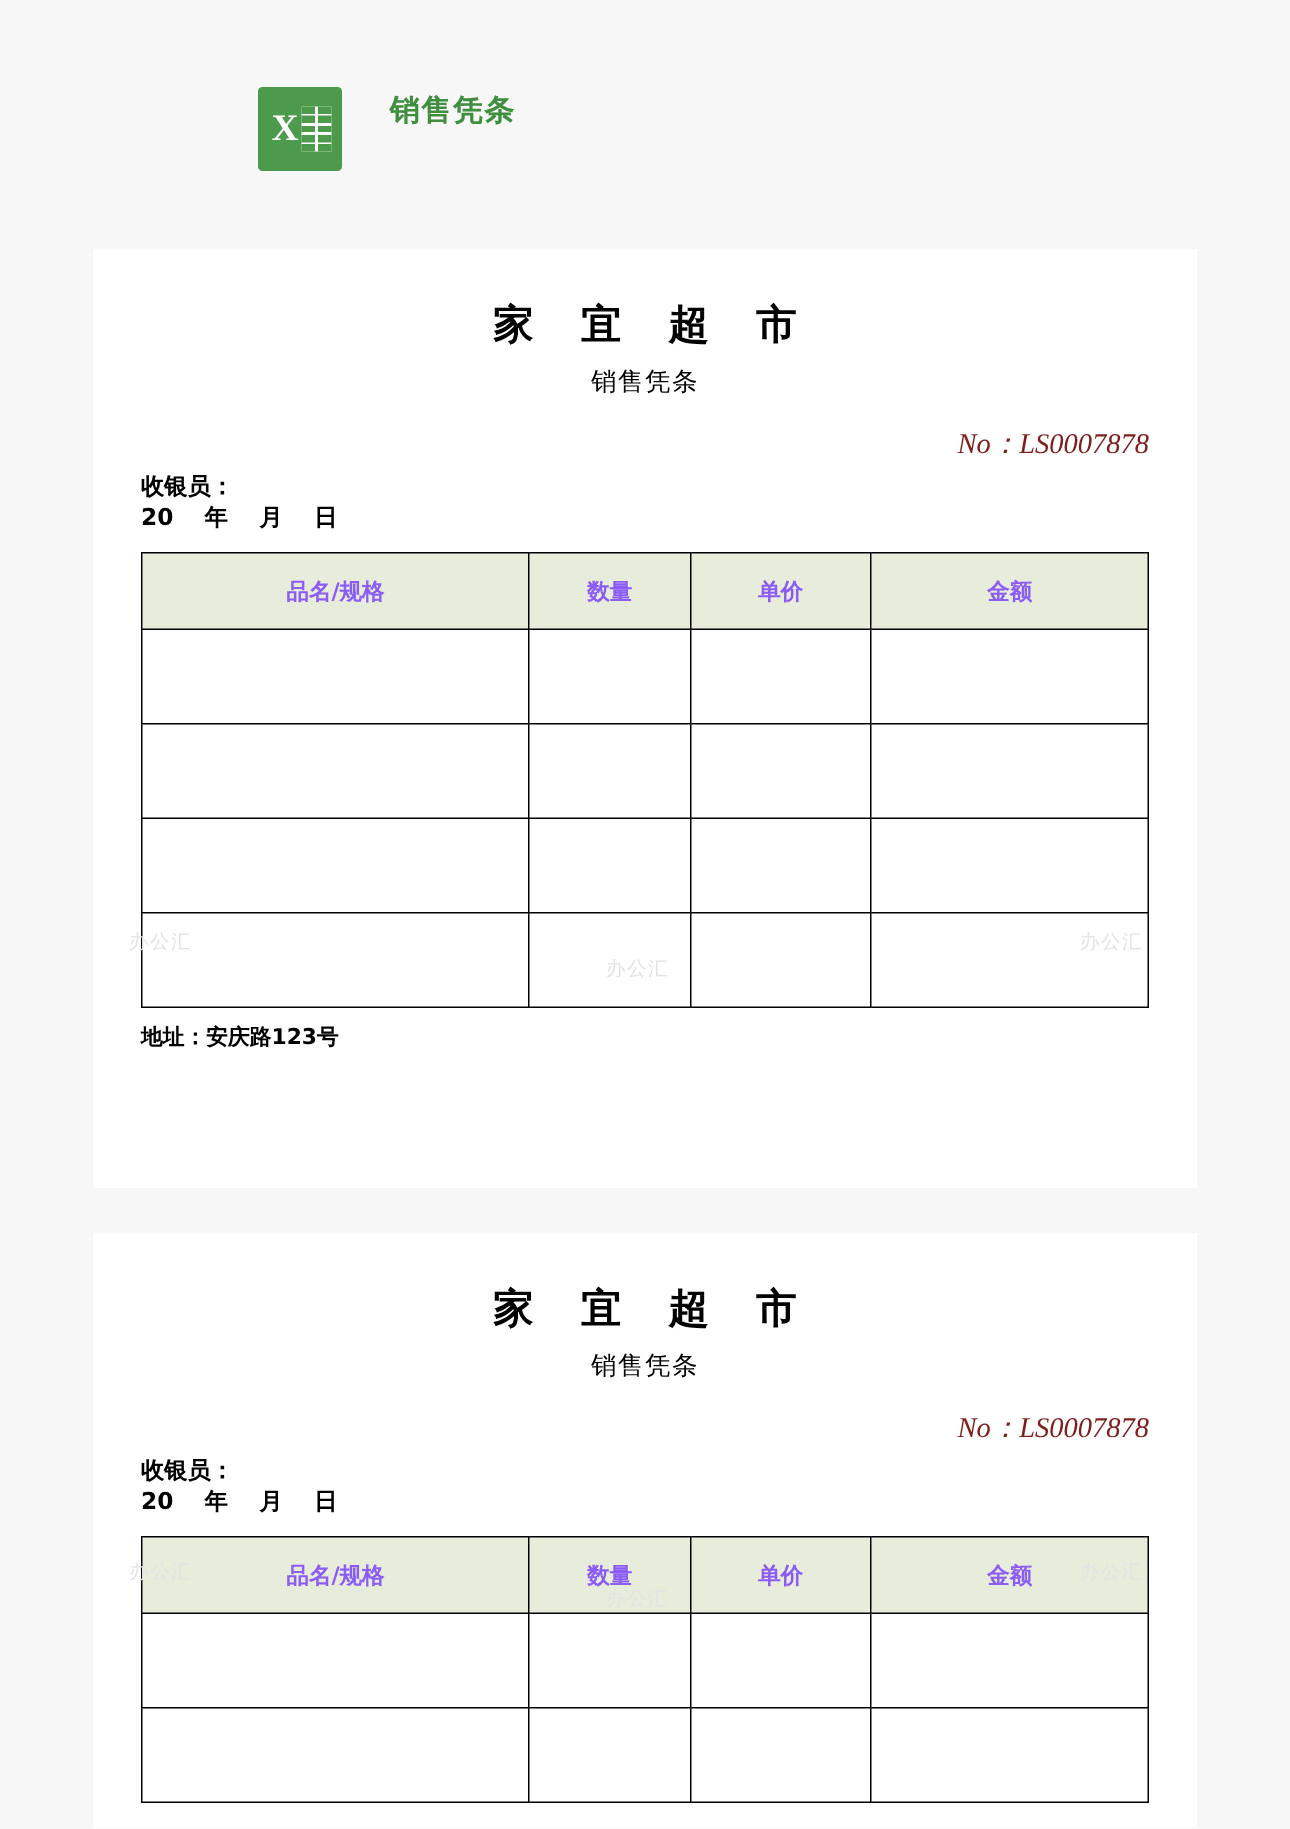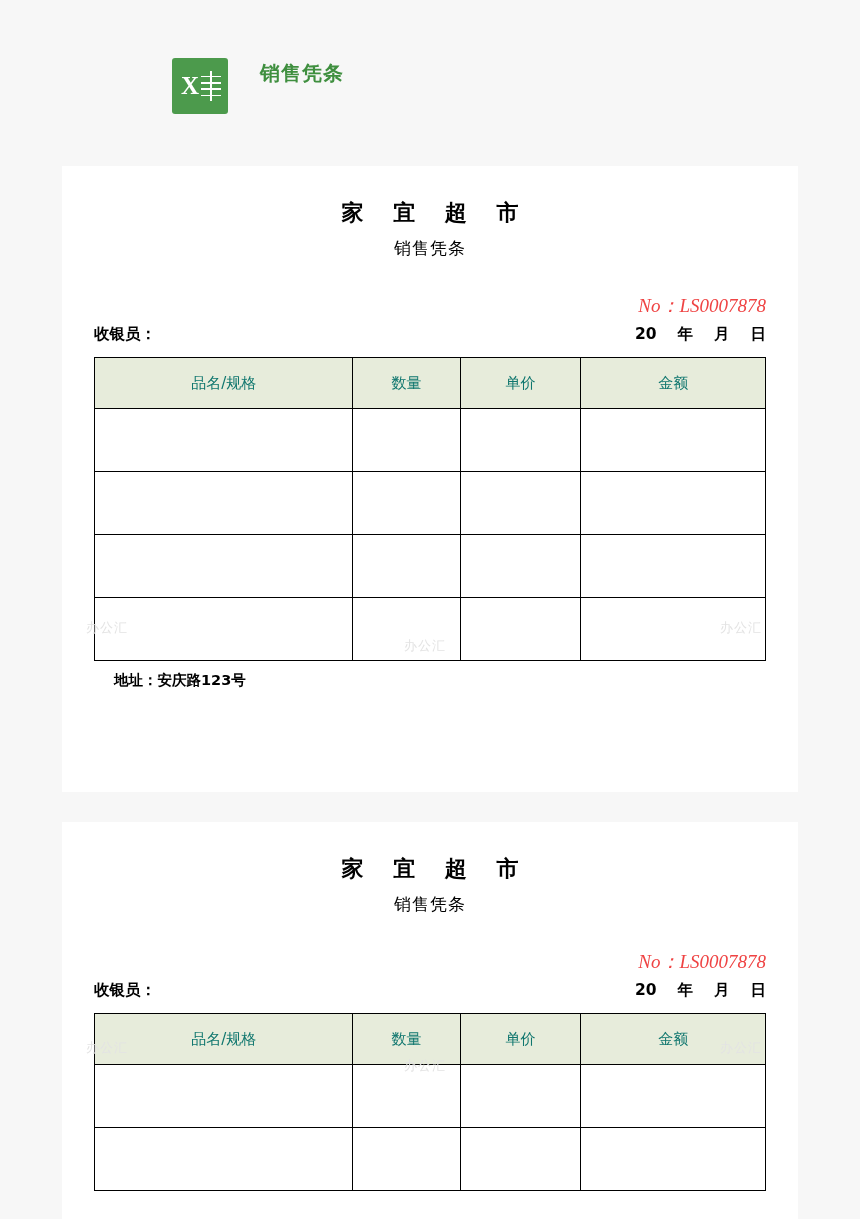--- a/index.html
+++ b/index.html
@@ -97,74 +97,75 @@
 
   .sheet-inner {
     position: relative;
     width: 100%;
     height: 100%;
     padding: 0 32px;
   }
 
   .store-name {
     text-align: center;
-    font-size: 22px;
+    font-size: 27px;
     font-weight: bold;
     letter-spacing: 11px;
     font-family: "DejaVu Sans", sans-serif;
     color: #000000;
     padding-top: 32px;
     padding-left: 11px;
   }
   .sub-name {
     text-align: center;
     font-size: 17px;
     font-family: "DejaVu Sans", sans-serif;
     color: #000000;
     margin-top: 9px;
     letter-spacing: 1px;
   }
   .no-line {
     text-align: right;
     font-family: "Liberation Serif", serif;
     font-style: italic;
     font-size: 19px;
-    color: #ef4444;
-    margin-top: 33px;
+    color: #7f1d1d;
+    margin-top: 17px;
     padding-right: 0px;
   }
   .cashier-row {
     display: flex;
     align-items: baseline;
     margin-top: 5px;
     font-family: "DejaVu Sans", sans-serif;
     font-size: 15.5px;
     font-weight: bold;
     color: #000000;
+    flex-direction: column;
   }
   .cashier-row .cashier { white-space: nowrap; }
   .cashier-row .spacer { flex: 1; }
   .cashier-row .date-part { white-space: nowrap; letter-spacing: 0px; }
   .cashier-row .date-part .y,
   .cashier-row .date-part .m,
   .cashier-row .date-part .d { margin-left: 21px; }
 
   table.voucher {
     width: 100%;
     border-collapse: collapse;
     margin-top: 12px;
     table-layout: fixed;
   }
   table.voucher th, table.voucher td {
     border: 1px solid #000000;
     text-align: center;
     font-family: "DejaVu Sans", sans-serif;
     font-size: 15px;
-    font-weight: normal;
-    color: #0f766e;
+    font-weight: bold;
+    color: #8b5cf6;
     height: 63px;
     padding: 0;
   }
   table.voucher thead th {
     background: #e7ecdb;
     height: 51px;
   }
   table.voucher td.total-label {
     text-align: center;
     font-size: 15px;
@@ -175,21 +176,21 @@
   .col-amt  { width: 27.5%; }
 
   .footer-row {
     display: flex;
     margin-top: 10px;
     font-family: "DejaVu Sans", sans-serif;
     font-size: 14.5px;
     font-weight: bold;
     color: #000000;
   }
-  .footer-row .addr { white-space: nowrap; margin-left: 20px; }
+  .footer-row .addr { white-space: nowrap; }
   .footer-row .gap { flex: 1; }
   .footer-row .tel { white-space: nowrap; padding-right: 152px; }
 
   
   .wm {
     position: absolute;
     font-family: "DejaVu Sans", sans-serif;
     font-size: 13px;
     color: #e3e3e3;
     letter-spacing: 1px;

